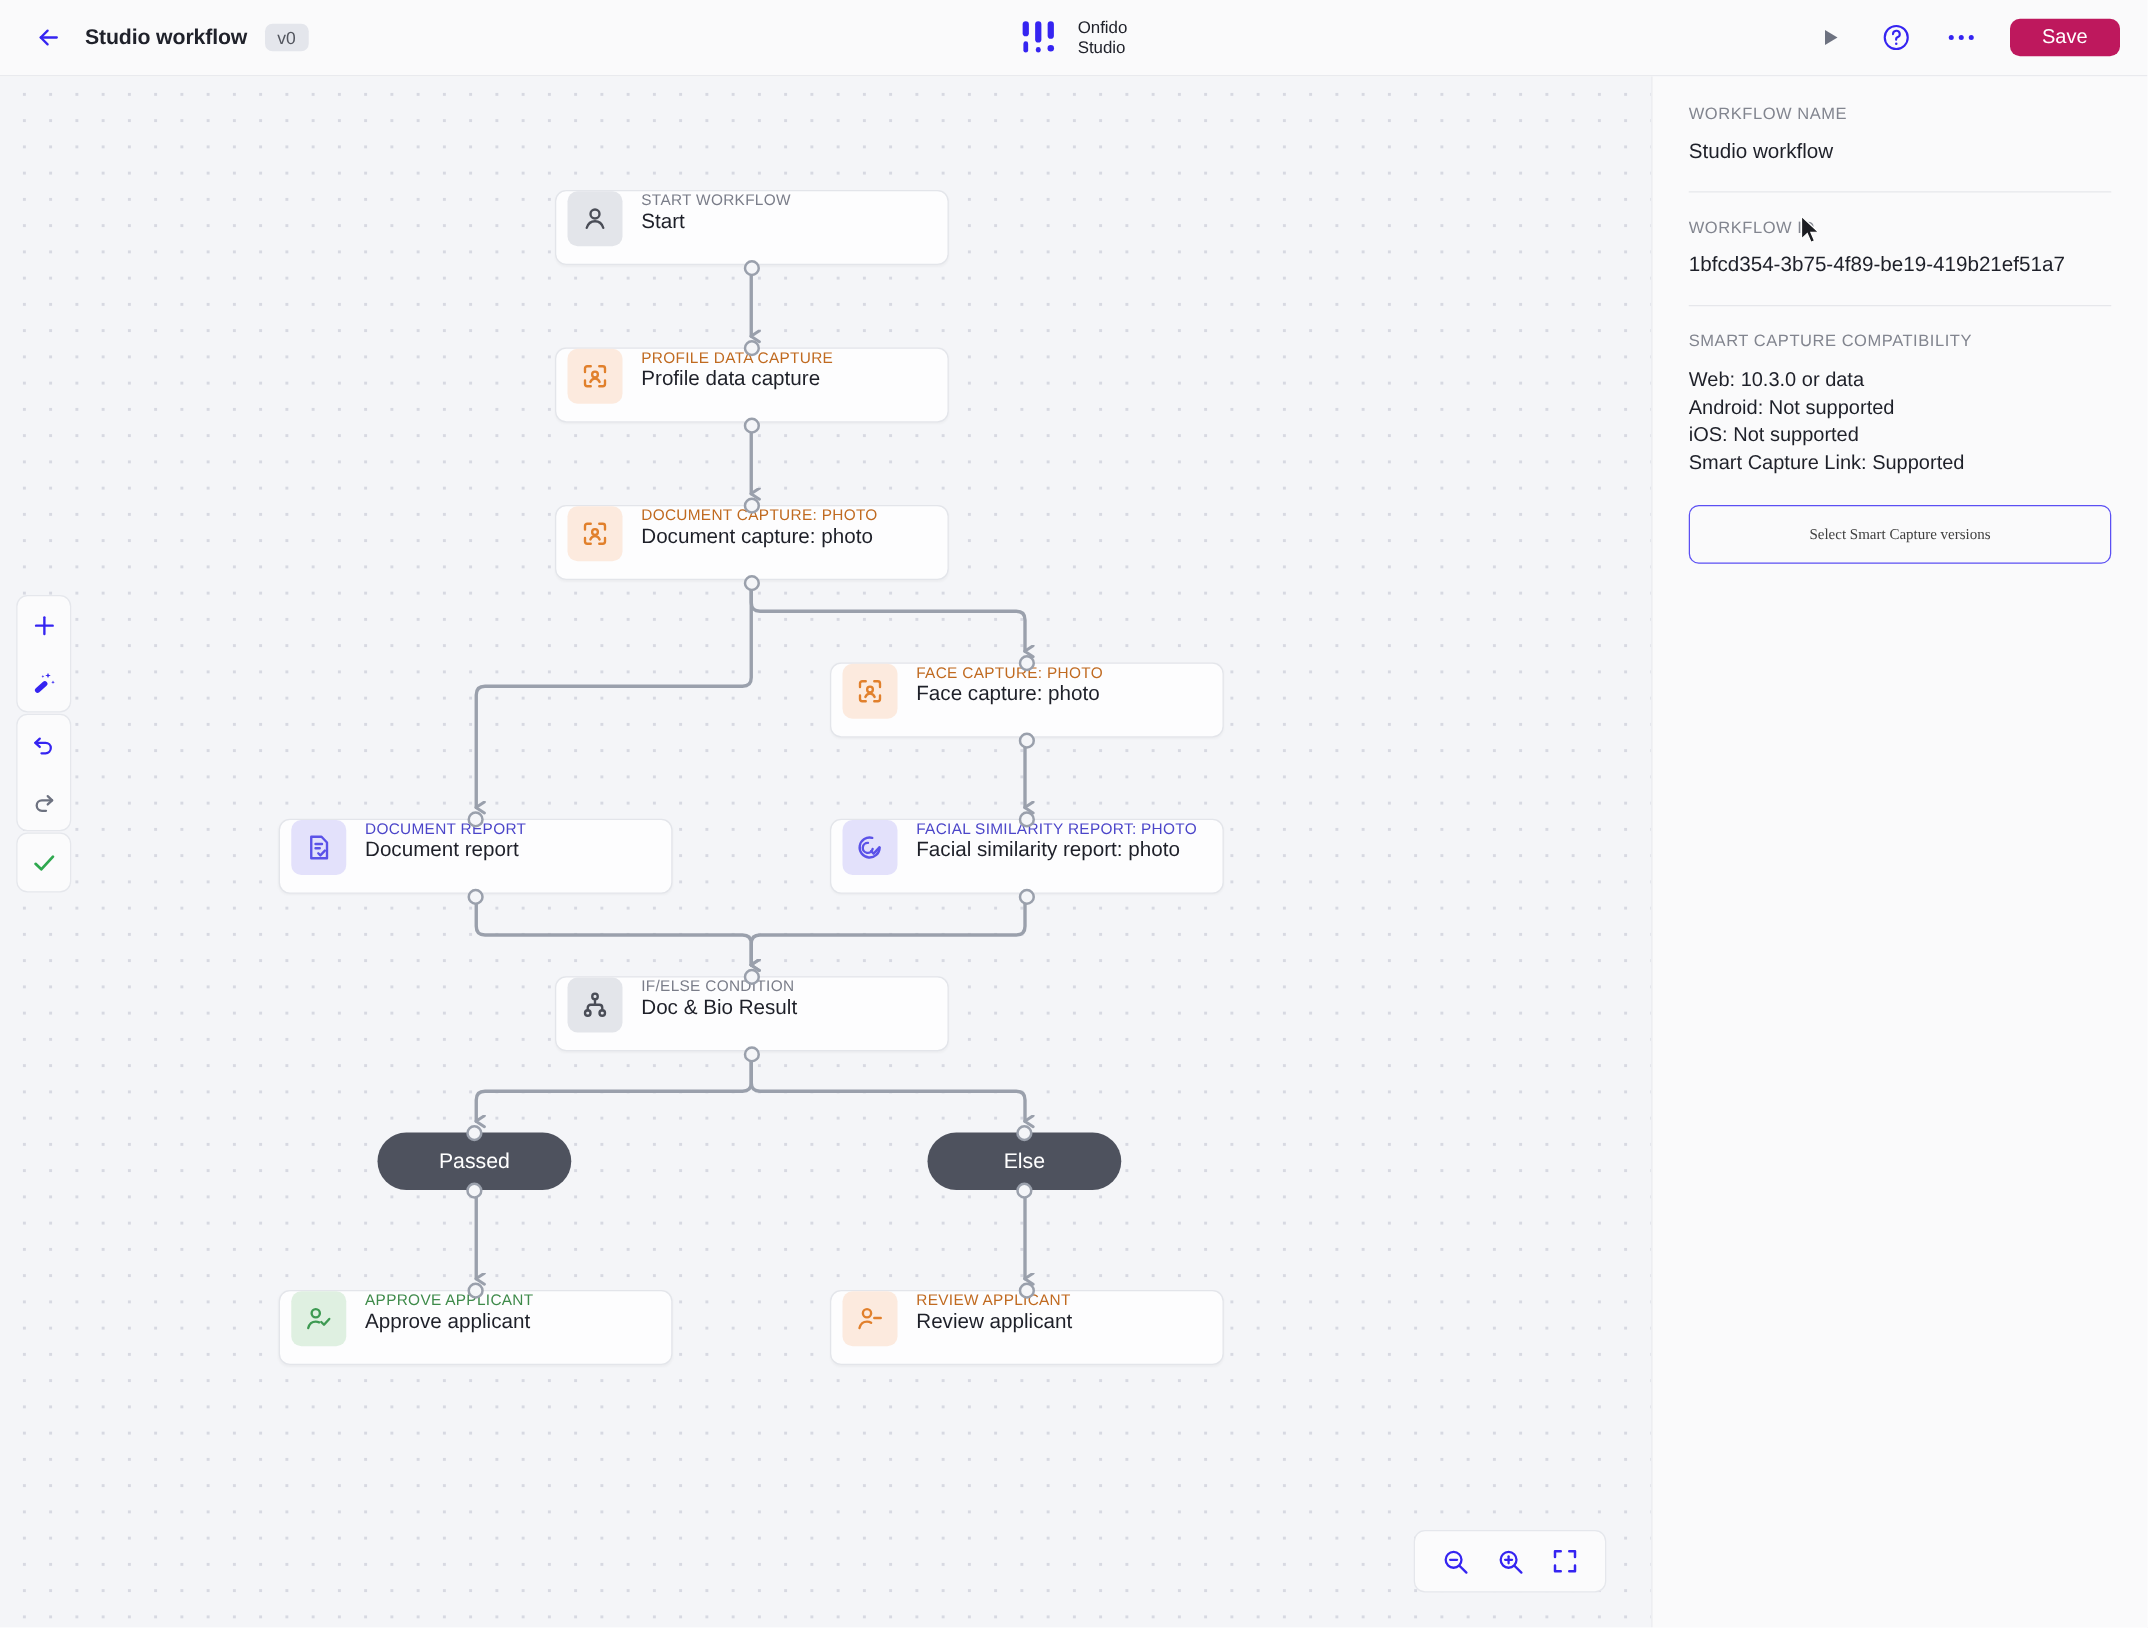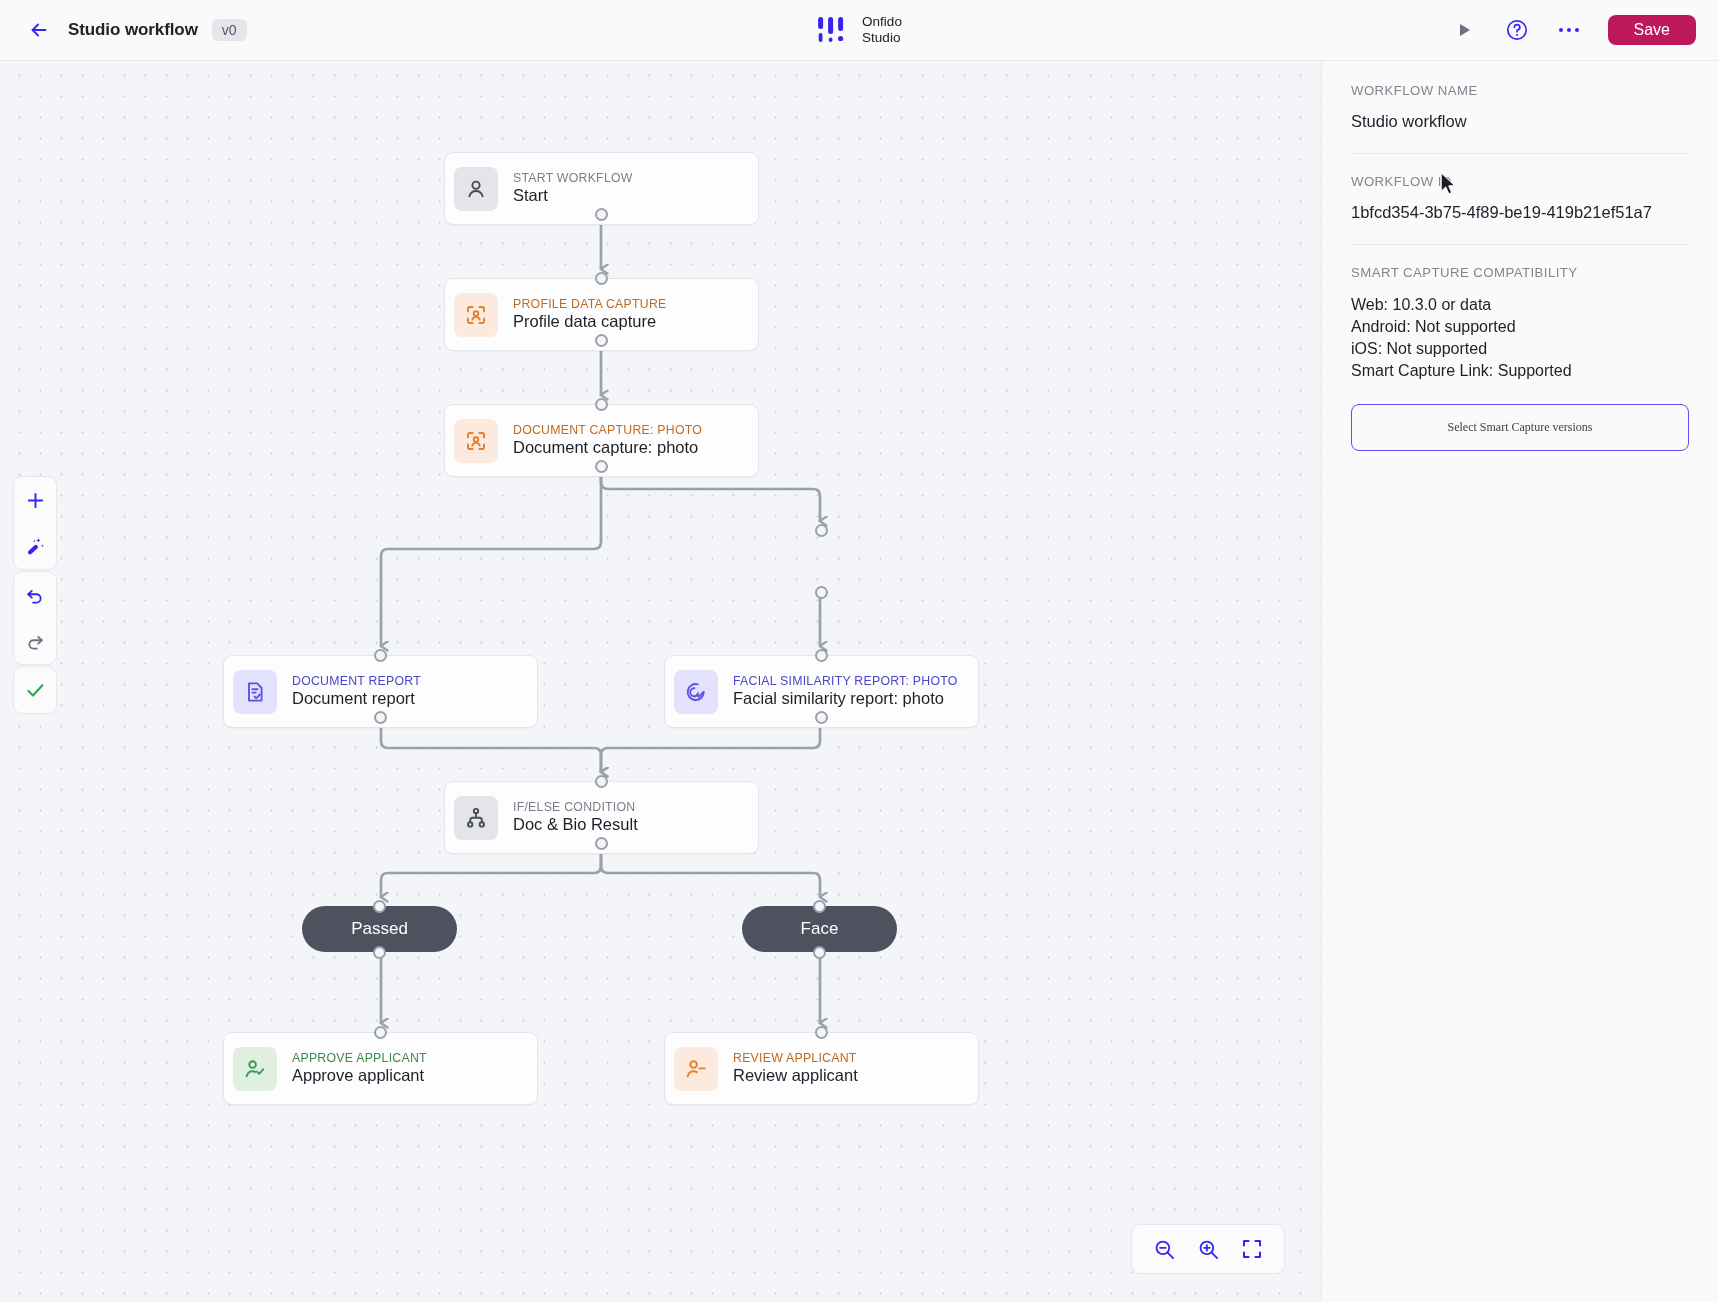--- a/index.html
+++ b/index.html
@@ -53,21 +53,21 @@
     background-image: radial-gradient(circle, #d7d9e2 1.1px, transparent 1.2px);
     background-size: 21px 21px; background-position: 9px 4px;
     overflow: hidden;
   }
   .flow { position: absolute; inset: 0; }
   .wires { position: absolute; top: 0; left: 0; width: 1321px; height: 1241px; }
 
   
   .node {
     position: absolute; background: #fdfdfe; border: 1px solid #e3e5ea;
-    border-radius: 9px; display: flex; align-items: center; height: 73px;
+    border-radius: 9px; display: flex; align-items: flex-start; height: 60px;
     box-shadow: 0 1px 2px rgba(20,22,40,.035);
   }
   .node-ico {
     width: 44px; height: 44px; margin-left: 9px; border-radius: 8px;
     display: flex; align-items: center; justify-content: center; flex: none;
   }
   .node-txt { margin-left: 15px; display: flex; flex-direction: column; gap: 1px; }
   .node-kicker { font-size: 12.3px; letter-spacing: .25px; line-height: 1.15; }
   .node-title { font-size: 16.5px; color: #1e2029; line-height: 1.2; }
 
@@ -266,20 +266,36 @@
               <path d="M8.3 16.6c.7-1.8 2.1-2.7 3.7-2.7s3 .9 3.7 2.7" fill="none" stroke="#e1802c" stroke-width="1.9" stroke-linecap="round" stroke-linejoin="round"></path>
             </svg>
           </div>
           <div class="node-txt">
             <div class="node-kicker k-orange">DOCUMENT CAPTURE: PHOTO</div>
             <div class="node-title">Document capture: photo</div>
           </div>
         </div>
         <div class="port" style="left: 595px; top: 336.5px;"></div>
         <div class="port" style="left: 595px; top: 398.5px;"></div>
+        <div class="node" style="left: 664px; top: 469px; width: 315px;">
+          <div class="node-ico ic-orange">
+            <svg width="24" height="24" viewBox="0 0 24 24">
+              <path d="M4 8.6V5.8A1.8 1.8 0 0 1 5.8 4h2.8" fill="none" stroke="#e1802c" stroke-width="1.9" stroke-linecap="round" stroke-linejoin="round"></path>
+              <path d="M15.4 4h2.8A1.8 1.8 0 0 1 20 5.8v2.8" fill="none" stroke="#e1802c" stroke-width="1.9" stroke-linecap="round" stroke-linejoin="round"></path>
+              <path d="M20 15.4v2.8a1.8 1.8 0 0 1-1.8 1.8h-2.8" fill="none" stroke="#e1802c" stroke-width="1.9" stroke-linecap="round" stroke-linejoin="round"></path>
+              <path d="M8.6 20H5.8A1.8 1.8 0 0 1 4 18.2v-2.8" fill="none" stroke="#e1802c" stroke-width="1.9" stroke-linecap="round" stroke-linejoin="round"></path>
+              <circle cx="12" cy="10.6" r="2.3" fill="none" stroke="#e1802c" stroke-width="1.9" stroke-linecap="round" stroke-linejoin="round"></circle>
+              <path d="M8.3 16.6c.7-1.8 2.1-2.7 3.7-2.7s3 .9 3.7 2.7" fill="none" stroke="#e1802c" stroke-width="1.9" stroke-linecap="round" stroke-linejoin="round"></path>
+            </svg>
+          </div>
+          <div class="node-txt">
+            <div class="node-kicker k-orange">FACE CAPTURE: PHOTO</div>
+            <div class="node-title">Face capture: photo</div>
+          </div>
+        </div>
         <div class="port" style="left: 815px; top: 462.5px;"></div>
         <div class="port" style="left: 815px; top: 524.5px;"></div>
         <div class="node" style="left: 223px; top: 594px; width: 315px;">
           <div class="node-ico ic-purple">
             <svg width="24" height="24" viewBox="0 0 24 24">
               <path d="M6 3.4h8.2L18.6 8v12.6H6z" fill="none" stroke="#5b52e8" stroke-width="1.9" stroke-linecap="round" stroke-linejoin="round"></path>
               <path d="M9.4 9.2h5.2M9.4 12.6h3.4" fill="none" stroke="#5b52e8" stroke-width="1.9" stroke-linecap="round" stroke-linejoin="round"></path>
               <path d="M11.6 16.6l1.7 1.7 3.6-3.8" fill="none" stroke="#5b52e8" stroke-width="1.9" stroke-linecap="round" stroke-linejoin="round"></path>
             </svg>
           </div>
@@ -348,21 +364,21 @@
             <div class="node-title">Review applicant</div>
           </div>
         </div>
         <div class="port" style="left: 815px; top: 964.5px;"></div>
         <div class="pill" style="left: 302px; top: 845px; width: 155px;">
           <span>Passed</span>
         </div>
         <div class="port" style="left: 373px; top: 838.5px;"></div>
         <div class="port" style="left: 373px; top: 884.5px;"></div>
         <div class="pill" style="left: 742px; top: 845px; width: 155px;">
-          <span>Face</span>
+          <span>Else</span>
         </div>
         <div class="port" style="left: 813px; top: 838.5px;"></div>
         <div class="port" style="left: 813px; top: 884.5px;"></div>
       </div>
 
     <div class="ltool" style="top:415px">
       <div class="ltool-btn">
         <svg width="19" height="19" viewBox="0 0 20 20" stroke="#3524f1" stroke-width="2" stroke-linecap="round">
           <path d="M10 3 L10 17"></path>
             <path d="M3 10 L17 10"></path>

